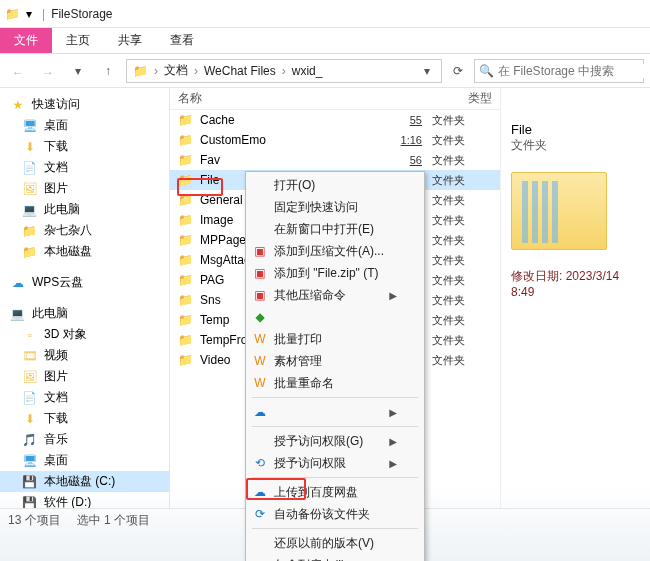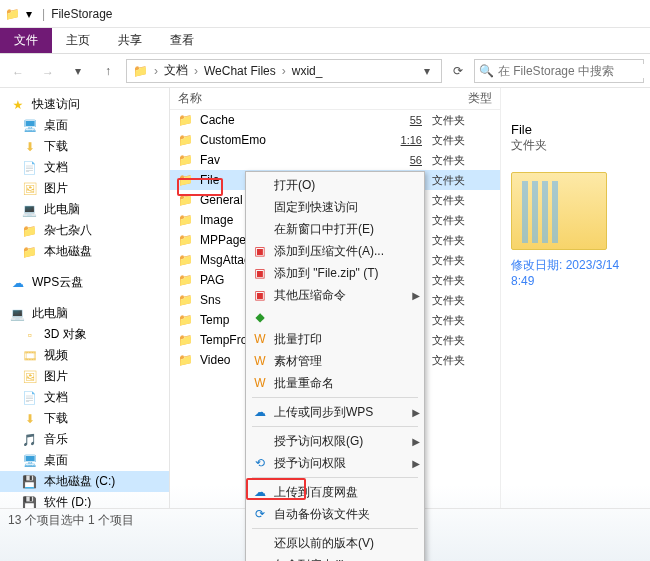--- a/index.html
+++ b/index.html
@@ -9,21 +9,21 @@
   .titlebar { height: 28px; background: #fff; border-bottom: 1px solid #e5e5e5; display: flex; align-items: center; padding: 0 6px; gap: 6px; }
   .titlebar .sysicons { display: flex; gap: 2px; }
   .titlebar .sysicons span { width: 14px; height: 14px; display: inline-flex; align-items: center; justify-content: center; }
   .titlebar .sysicons .folder { color: #f0c14b; }
   .titlebar .divider { color: #999; }
   .titlebar .title { color: #222; }
 
   
   .ribbon { height: 26px; display: flex; align-items: stretch; border-bottom: 1px solid #ddd; }
   .ribbon .tab { padding: 0 14px; display: flex; align-items: center; cursor: pointer; color: #222; }
-  .ribbon .file-tab { background: #701a75; color: #fff; }
+  .ribbon .file-tab { background: #ec4899; color: #fff; }
 
   
   .addr-row { height: 34px; display: flex; align-items: center; padding: 4px 6px; gap: 6px; border-bottom: 1px solid #e5e5e5; }
   .navbtn { width: 24px; height: 24px; display: inline-flex; align-items: center; justify-content: center; color: #555; border-radius: 2px; }
   .navbtn.disabled { color: #bbb; }
   .addr-box { flex: 1; height: 24px; border: 1px solid #ccc; display: flex; align-items: center; padding: 0 4px; gap: 2px; overflow: hidden; white-space: nowrap; }
   .addr-box .crumb { display: inline-flex; align-items: center; color: #222; cursor: pointer; padding: 0 2px; }
   .addr-box .sep { color: #888; padding: 0 2px; }
   .addr-refresh, .addr-dd { width: 20px; display:inline-flex; align-items:center; justify-content:center; color:#555; }
   .searchbox { width: 170px; height: 24px; border: 1px solid #ccc; display: flex; align-items: center; padding: 0 4px; gap: 4px; color:#777; }
@@ -60,36 +60,36 @@
   .filerow.selected { background:#cde8ff; }
   .hl-file { position:absolute; left:7px; top:90px; width:46px; height:18px; border:2px solid #e33; border-radius:2px; pointer-events:none; }
 
   
   .detailscol { flex:1; padding:6px 10px; border-left:1px solid #eee; }
   .typecol-header { color:#555; font-size:12px; height:22px; display:flex; align-items:center; }
   .preview-name { font-size:13px; margin-top:6px; }
   .preview-sub { color:#555; font-size:12px; }
   .preview-thumb { margin-top:18px; width:96px; height:78px; background:linear-gradient(#fde9a7,#f7d46a); border:1px solid #e3c34d; position:relative; border-radius:2px; }
   .preview-thumb::before { content:""; position:absolute; left:10px; top:8px; width:6px; height:62px; background:#6fb7ef; box-shadow:10px 0 #6fb7ef,20px 0 #6fb7ef,30px 0 #6fb7ef; opacity:.6; }
-  .preview-meta { margin-top:7px; color:#3b82f6; font-size:12px; }
+  .preview-meta { margin-top:18px; color:#7f1d1d; font-size:12px; }
 
   
   .ctxmenu { position:absolute; left:245px; top:83px; width:180px; background:#f8f8f8; border:1px solid #bcbcbc; box-shadow:2px 2px 5px rgba(0,0,0,.25); padding:2px 0; z-index:50; }
-  .ctxmenu .mi { display:flex; align-items:center; height:22px; padding:0 4px 0 28px; position:relative; cursor:default; font-size:12px; color:#222; }
+  .ctxmenu .mi { display:flex; align-items:center; height:22px; padding:0 27px 0 28px; position:relative; cursor:default; font-size:12px; color:#222; }
   .ctxmenu .mi .micon { position:absolute; left:6px; width:16px; height:16px; display:inline-flex; align-items:center; justify-content:center; font-size:12px; }
   .ctxmenu .mi .arrow { margin-left:auto; color:#555; font-size:10px; }
   .ctxmenu .msep { height:1px; background:#d9d9d9; margin:3px 6px; }
   .ctx-hl { position:absolute; left:246px; bottom:8px; width:60px; height:22px; border:2px solid #e33; border-radius:2px; z-index:51; pointer-events:none; }
   .micon.red { color:#d33; }
   .micon.blue { color:#1979ca; }
   .micon.green { color:#2a9a2a; }
   .micon.orange { color:#e8890c; }
 
   
-  .statusbar { height:24px; border-top:1px solid #e5e5e5; display:flex; align-items:center; padding:0 8px; font-size:12px; color:#555; }
+  .statusbar { height:24px; border-top:1px solid #e5e5e5; display:flex; align-items:center; padding:0 8px; font-size:12px; color:#555; gap:16px; }
 
   
   .bg-noise { position:absolute; left:0; right:0; bottom:0; height:76px; background:linear-gradient(#fff 0,#eef3f7 100%); z-index:-1; }
 </style>
 </head>
 <body>
 
 <div class="titlebar">
   <span class="sysicons">
     <span class="folder">📁</span>
@@ -376,21 +376,20 @@
         <span class="micon orange">W</span>
         <span>素材管理</span>
       </div>
     <div class="mi">
         <span class="micon orange">W</span>
         <span>批量重命名</span>
       </div>
     <div class="msep"></div>
     <div class="mi">
         <span class="micon blue">☁</span>
-        <span>上传或同步到WPS</span>
         <span class="arrow">▶</span>
       </div>
     <div class="msep"></div>
     <div class="mi">
         <span>授予访问权限(G)</span>
         <span class="arrow">▶</span>
       </div>
     <div class="mi">
         <span class="micon blue">⟲</span>
         <span>授予访问权限</span>

